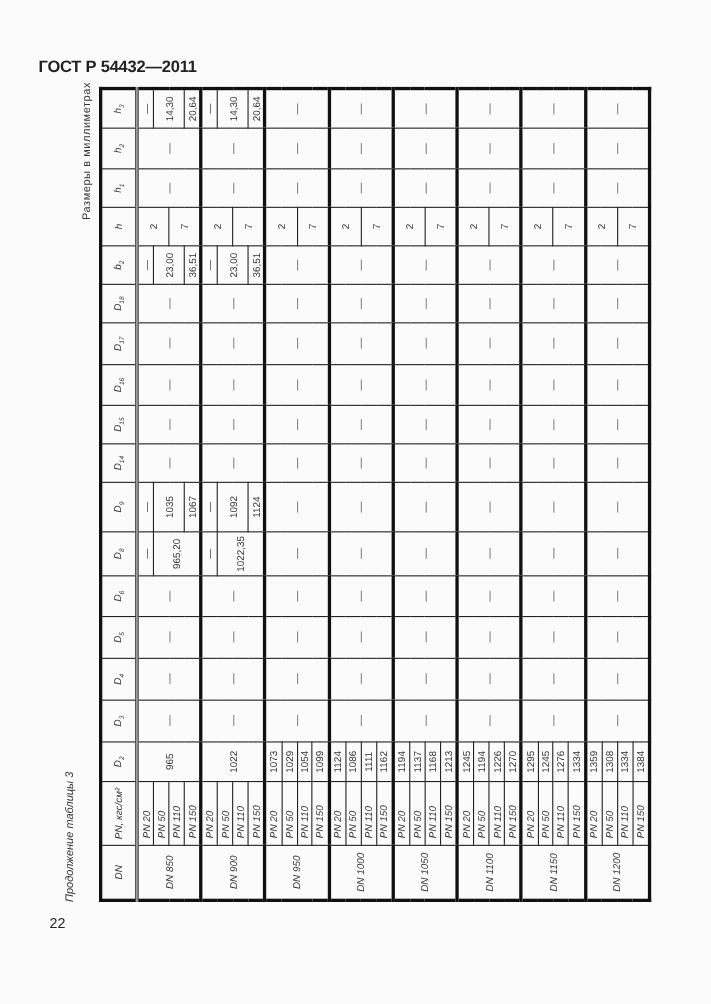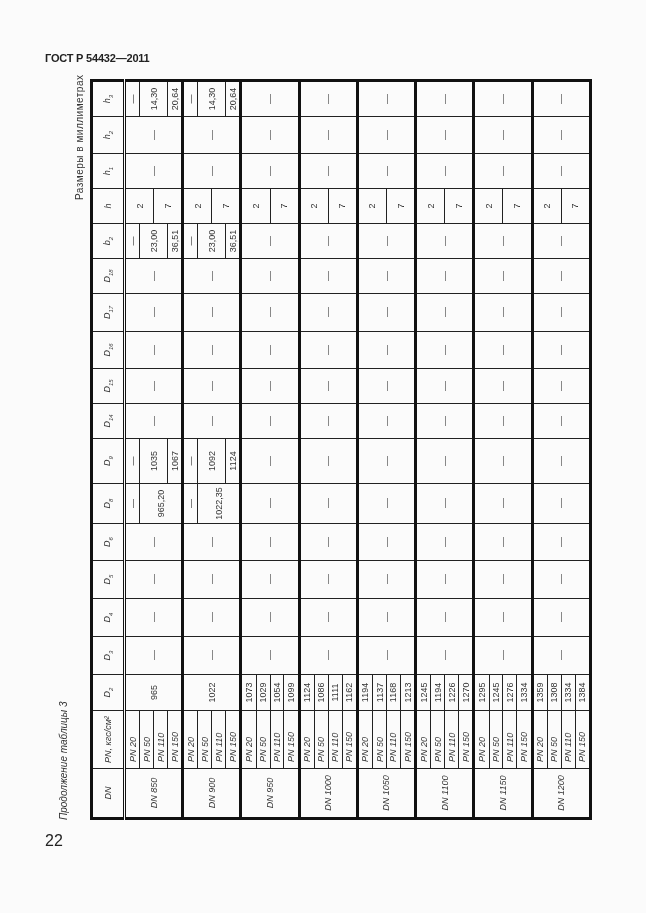--- a/index.html
+++ b/index.html
@@ -1,18 +1,18 @@
 <!DOCTYPE html>
 <html><head>
 <meta charset="utf-8">
 <style>
   html,body{margin:0;padding:0;}
   body{width:646px;height:913px;background:#fbfbfb;position:relative;overflow:hidden;font-family:"Liberation Sans",sans-serif;color:#222;}
-  .doc-title{position:absolute;left:45px;top:52px;font-size:11px;font-weight:bold;letter-spacing:-0.2px;}
-  .page-num{position:absolute;left:45px;top:832px;font-size:16px;}
+  .doc-title{position:absolute;left:35px;top:52px;font-size:15px;font-weight:bold;letter-spacing:-0.2px;}
+  .page-num{position:absolute;left:45px;top:832px;font-size:13px;}
   .rot-left{position:absolute;transform-origin:0 0;transform:rotate(-90deg);white-space:nowrap;}
   .caption{left:58px;top:820px;font-size:10px;font-style:italic;color:#333;}
   .units{left:74px;top:200px;font-size:10px;color:#333;letter-spacing:0.5px;}
   
   .table-wrap{position:absolute;left:90px;top:820px;width:738px;height:502px;transform-origin:0 0;transform:rotate(-90deg);}
   table{border-collapse:collapse;width:738px;height:502px;table-layout:fixed;font-size:9px;}
   td,th{border:1px solid #222;text-align:center;vertical-align:middle;padding:0;font-weight:normal;color:#333;}
   table{border:3px solid #111;}
   th{height:30px;font-style:italic;font-size:9px;}
   .hdr-sep th{border-bottom:3px double #111;}

